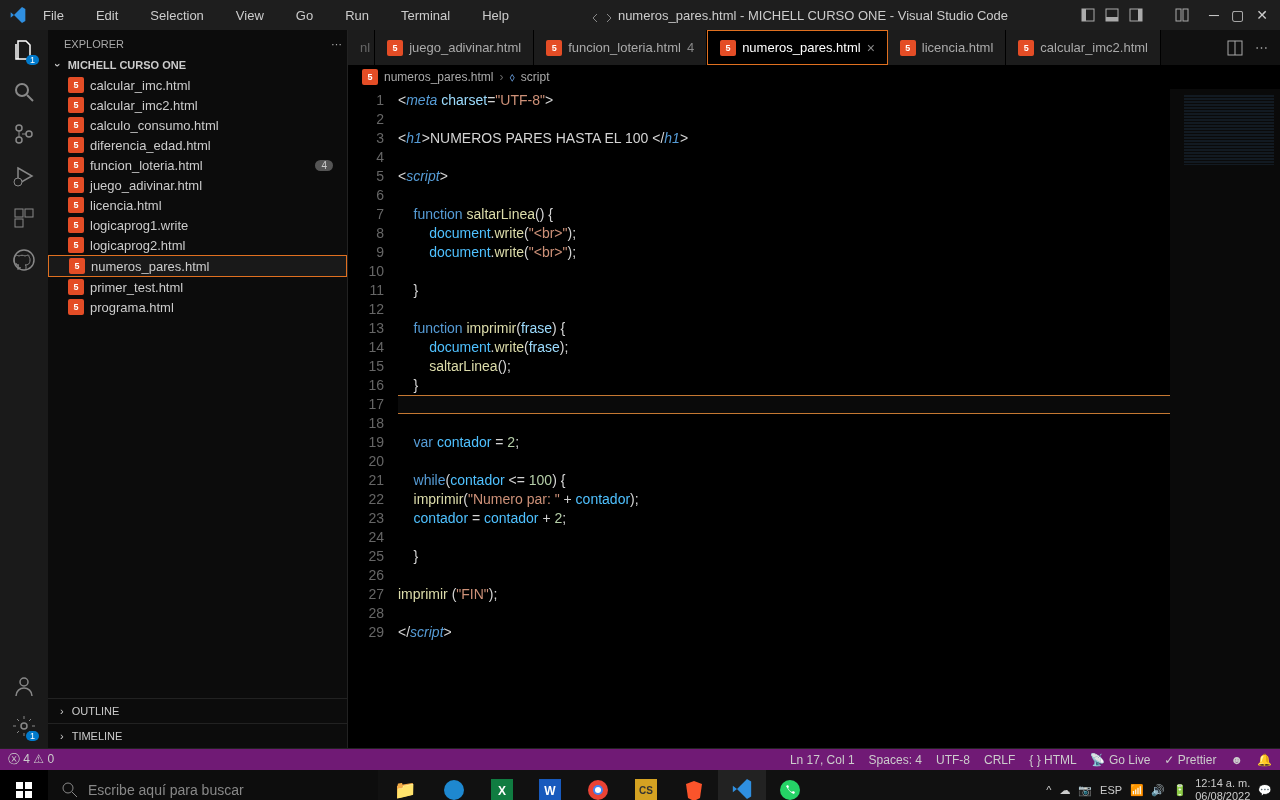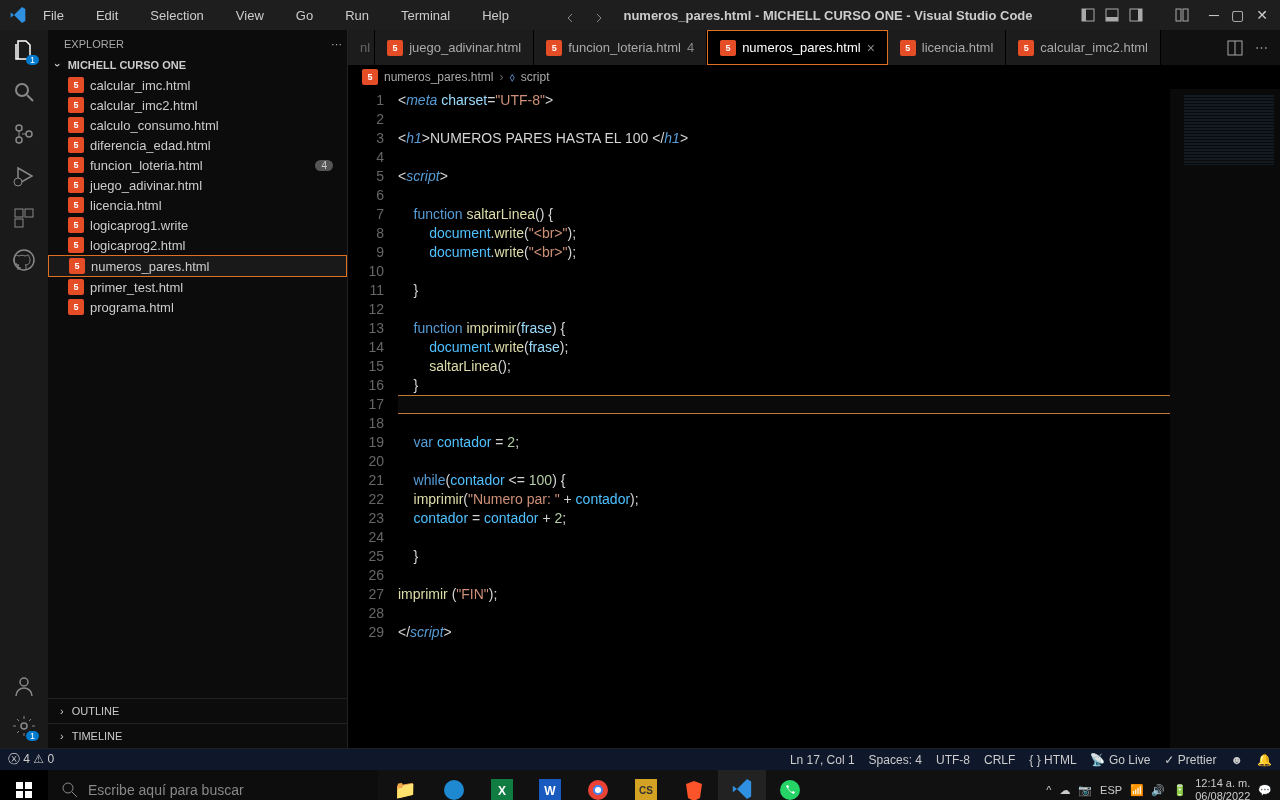--- a/index.html
+++ b/index.html
@@ -1,21 +1,21 @@
 <!DOCTYPE html>
 <html><head>
 <meta charset="utf-8">
 <style>
 * { margin: 0; padding: 0; box-sizing: border-box; font-family: "Segoe UI", sans-serif; }
 body { background: #000; color: #ccc; width: 1280px; height: 800px; overflow: hidden; font-size: 13px; }
 .titlebar { height: 30px; background: #1e1e1e; display: flex; align-items: center; color: #ccc; }
 .titlebar .logo { width: 35px; display: flex; justify-content: center; }
 .menu { display: flex; gap: 16px; }
 .menu-item { padding: 4px 8px; cursor: pointer; }
-.title-center { flex: 1; text-align: center; display: flex; justify-content: center; align-items: flex-end; gap: 19px; font-weight: bold; }
+.title-center { flex: 1; text-align: center; display: flex; justify-content: center; align-items: flex-end; gap: 4px; }
 .win-controls { display: flex; gap: 12px; padding-right: 12px; align-items: center; }
 .win-controls span { cursor: pointer; font-size: 14px; }
 .layout-icons { display: flex; gap: 10px; padding-right: 20px; align-items: center; }
 
 .main { display: flex; height: 718px; }
 .activity-bar { width: 48px; background: #1a1a1a; display: flex; flex-direction: column; align-items: center; padding-top: 8px; gap: 18px; }
 .activity-bar .icon { width: 24px; height: 24px; color: #888; cursor: pointer; position: relative; }
 .activity-bar .icon.active { color: #fff; }
 .activity-bar .bottom-icons { margin-top: auto; margin-bottom: 10px; display: flex; flex-direction: column; gap: 16px; }
 .badge-tiny { position: absolute; bottom: -3px; right: -3px; background: #007acc; color: #fff; border-radius: 8px; font-size: 9px; padding: 0 4px; }
@@ -46,21 +46,21 @@
 .code { flex: 1; line-height: 19px; padding-top: 2px; white-space: pre; color: #d4d4d4; position: relative; }
 .line { height: 19px; }
 .current-line { background: rgba(50,50,50,.2); }
 .highlight-border { border-top: 1px solid #c57832; border-bottom: 1px solid #c57832; }
 .tk-tag { color: #569cd6; font-style: italic; } .tk-attr { color: #9cdcfe; } .tk-str { color: #ce9178; }
 .tk-kw { color: #569cd6; } .tk-fn { color: #dcdcaa; } .tk-var { color: #4fc1ff; }
 .tk-punc { color: #d4d4d4; } .tk-txt { color: #d4d4d4; } .tk-num { color: #b5cea8; } .tk-param { color: #9cdcfe; }
 .minimap { width: 110px; background: #0a0a0a; position: relative; }
 .mini-blob { position: absolute; top: 6px; right: 6px; width: 90px; height: 70px; background: linear-gradient(#1a2a3a 2px, transparent 2px); background-size: 100% 3px; opacity: .5; }
 
-.statusbar { height: 22px; background: #0f172a; border-top: 1px solid #222; display: flex; align-items: center; font-size: 12px; color: #ccc; padding: 0 8px; gap: 12px; }
+.statusbar { height: 22px; background: #701a75; border-top: 1px solid #222; display: flex; align-items: center; font-size: 12px; color: #ccc; padding: 0 8px; gap: 12px; }
 .statusbar .right { margin-left: auto; display: flex; gap: 14px; align-items: flex-start; }
 
 .taskbar { height: 40px; background: #111; display: flex; align-items: center; }
 .start { width: 48px; height: 40px; display: flex; align-items: center; justify-content: center; background: #000; }
 .search-box { flex: 0 0 330px; height: 40px; background: #0d0d0d; display: flex; align-items: center; padding-left: 14px; color: #888; gap: 10px; font-size: 14px; }
 .task-icons { display: flex; align-items: center; gap: 0; height: 40px; margin-left: 4px; }
 .task-icons .ti { width: 48px; height: 40px; display: flex; align-items: center; justify-content: center; font-size: 18px; position: relative; }
 .task-icons .ti.active { border-bottom: 2px solid #76b9ed; background: #222; }
 .tray { margin-left: auto; display: flex; align-items: center; gap: 8px; padding-right: 8px; color: #ccc; font-size: 11px; }
 .tray .clock { text-align: right; line-height: 13px; }

